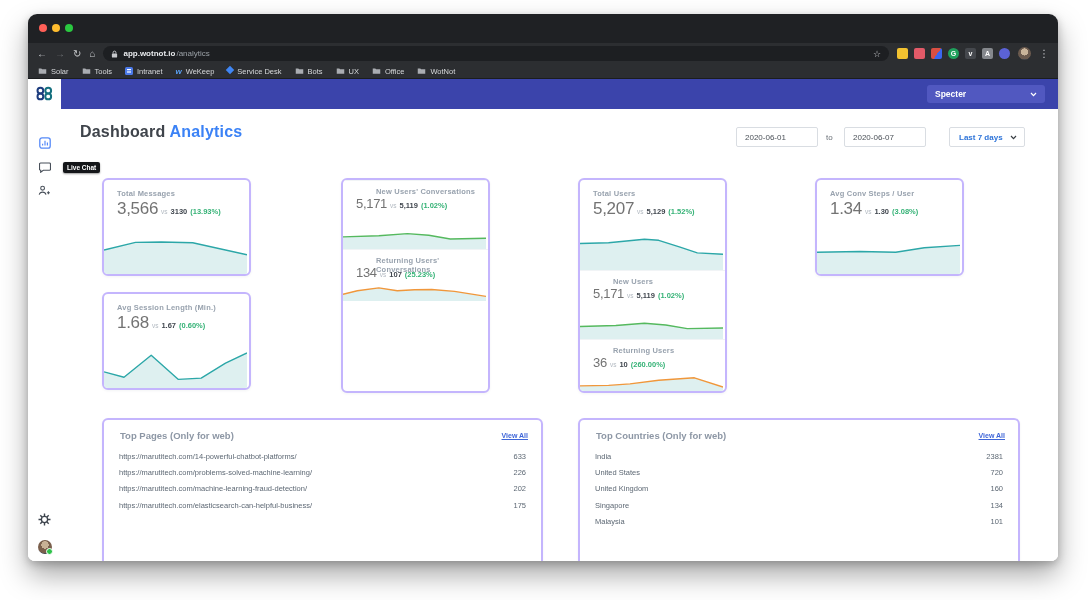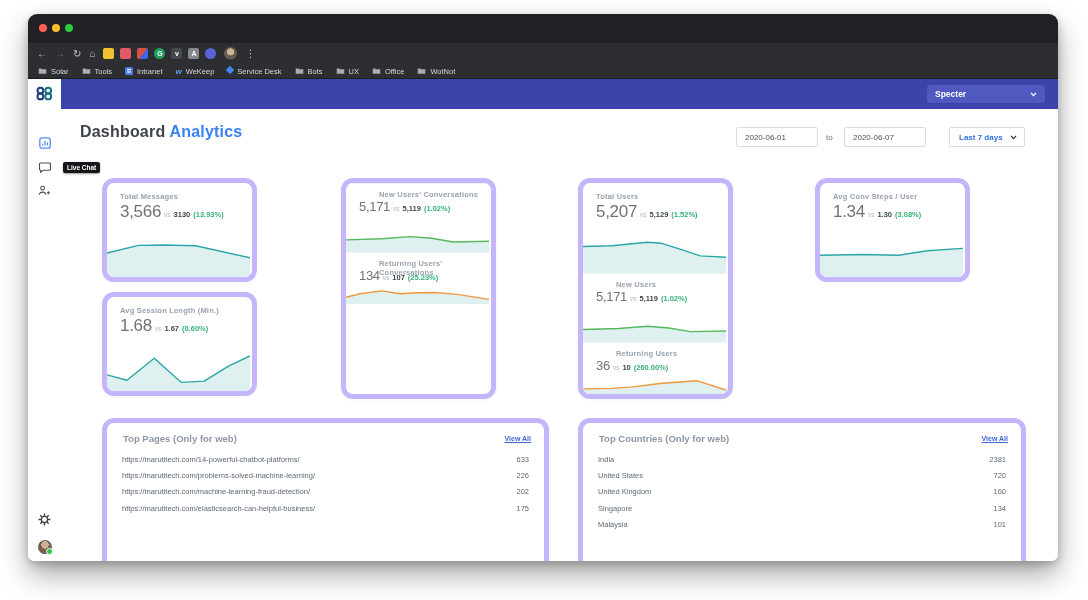--- a/index.html
+++ b/index.html
@@ -44,21 +44,21 @@
   .datein{height:20px;width:82px;border:1px solid #d9dde2;border-radius:2px;background:#fff;color:#4b5158;
     font-size:8px;font-family:"Liberation Sans",sans-serif;padding:0 0 0 8px;box-sizing:border-box;}
   #tolabel{font-size:8px;color:#6a7077;}
   #rangesel{height:20px;width:76px;border:1px solid #d9dde2;border-radius:2px;background:#fff;display:flex;
     align-items:center;justify-content:space-between;padding:0 7px 0 9px;box-sizing:border-box;}
   #rangesel span{color:#2e74d9;font-size:8px;font-weight:bold;}
 
   #tooltip{left:2px;top:53px;background:#141619;color:#fff;font-size:6.5px;font-weight:bold;
     padding:2px 4px;border-radius:2px;box-shadow:0 1px 2px rgba(0,0,0,.4);}
 
-  .card{background:#fff;border:5px solid #c4b5fd;border-radius:12px;box-shadow:0 1px 3px rgba(27,32,50,.05);
+  .card{background:#fff;border:2px solid #c4b5fd;border-radius:6px;box-shadow:0 1px 3px rgba(27,32,50,.05);
     position:absolute;overflow:hidden;}
   .stat-section{position:relative;overflow:hidden;}
   .stat-label{position:absolute;left:13px;top:9px;font-size:7.5px;font-weight:bold;color:#98a2ae;letter-spacing:.2px;}
   .stat-row{position:absolute;left:13px;top:19px;display:flex;align-items:baseline;gap:3px;white-space:nowrap;}
   .stat-val{font-size:17px;color:#737373;letter-spacing:-.3px;}
   .sm .stat-val{font-size:13px;}
   .sm .stat-label{top:6px;padding-left:20px;}
   .sm .stat-row{top:15px;}
   .stat-vs{font-size:6.5px;color:#b3bac2;}
   .stat-cmp{font-size:7.5px;font-weight:bold;color:#41474f;}
@@ -91,20 +91,29 @@
       <div class="light abs" style="left:11px;background:#ff5f57"></div>
       <div class="light abs" style="left:24px;background:#febc2e"></div>
       <div class="light abs" style="left:37px;background:#2ac840"></div>
     </div>
 
     <div id="toolbar" class="abs">
       <span class="navico">←</span>
       <span class="navico dim">→</span>
       <span class="navico">↻</span>
       <span class="navico">⌂</span>
+      <div id="urlpill">
+        <svg width="7" height="8" viewBox="0 0 8 9">
+          <rect x="1" y="4" width="6" height="4.5" rx="1" fill="#c6c8cb"></rect>
+          <path d="M2.4 4 V2.8 a1.6 1.6 0 0 1 3.2 0 V4" fill="none" stroke="#c6c8cb" stroke-width="1.1"></path>
+        </svg>
+        <span id="urlhost">app.wotnot.io</span>
+          <span id="urlpath" style="margin-left:-4px;">/analytics</span>
+        <span id="urlstar">☆</span>
+      </div>
       <div id="extensions" style="display:flex;gap:6px;align-items:center;">
           <span class="ext" style="background: rgb(242, 194, 48);"></span>
           <span class="ext" style="background: rgb(226, 90, 104);"></span>
           <span class="ext" style="background: linear-gradient(125deg, rgb(217, 79, 67) 55%, rgb(59, 102, 240) 55%);"></span>
           <span class="ext" style="background: rgb(31, 160, 92); border-radius: 50%;">G</span>
           <span class="ext" style="background: rgb(69, 72, 77);">v</span>
           <span class="ext" style="background: rgb(133, 136, 141);">A</span>
           <span class="ext" style="background: rgb(91, 98, 214); border-radius: 50%;"></span>
         </div>
       <div id="chromeavatar"></div>

